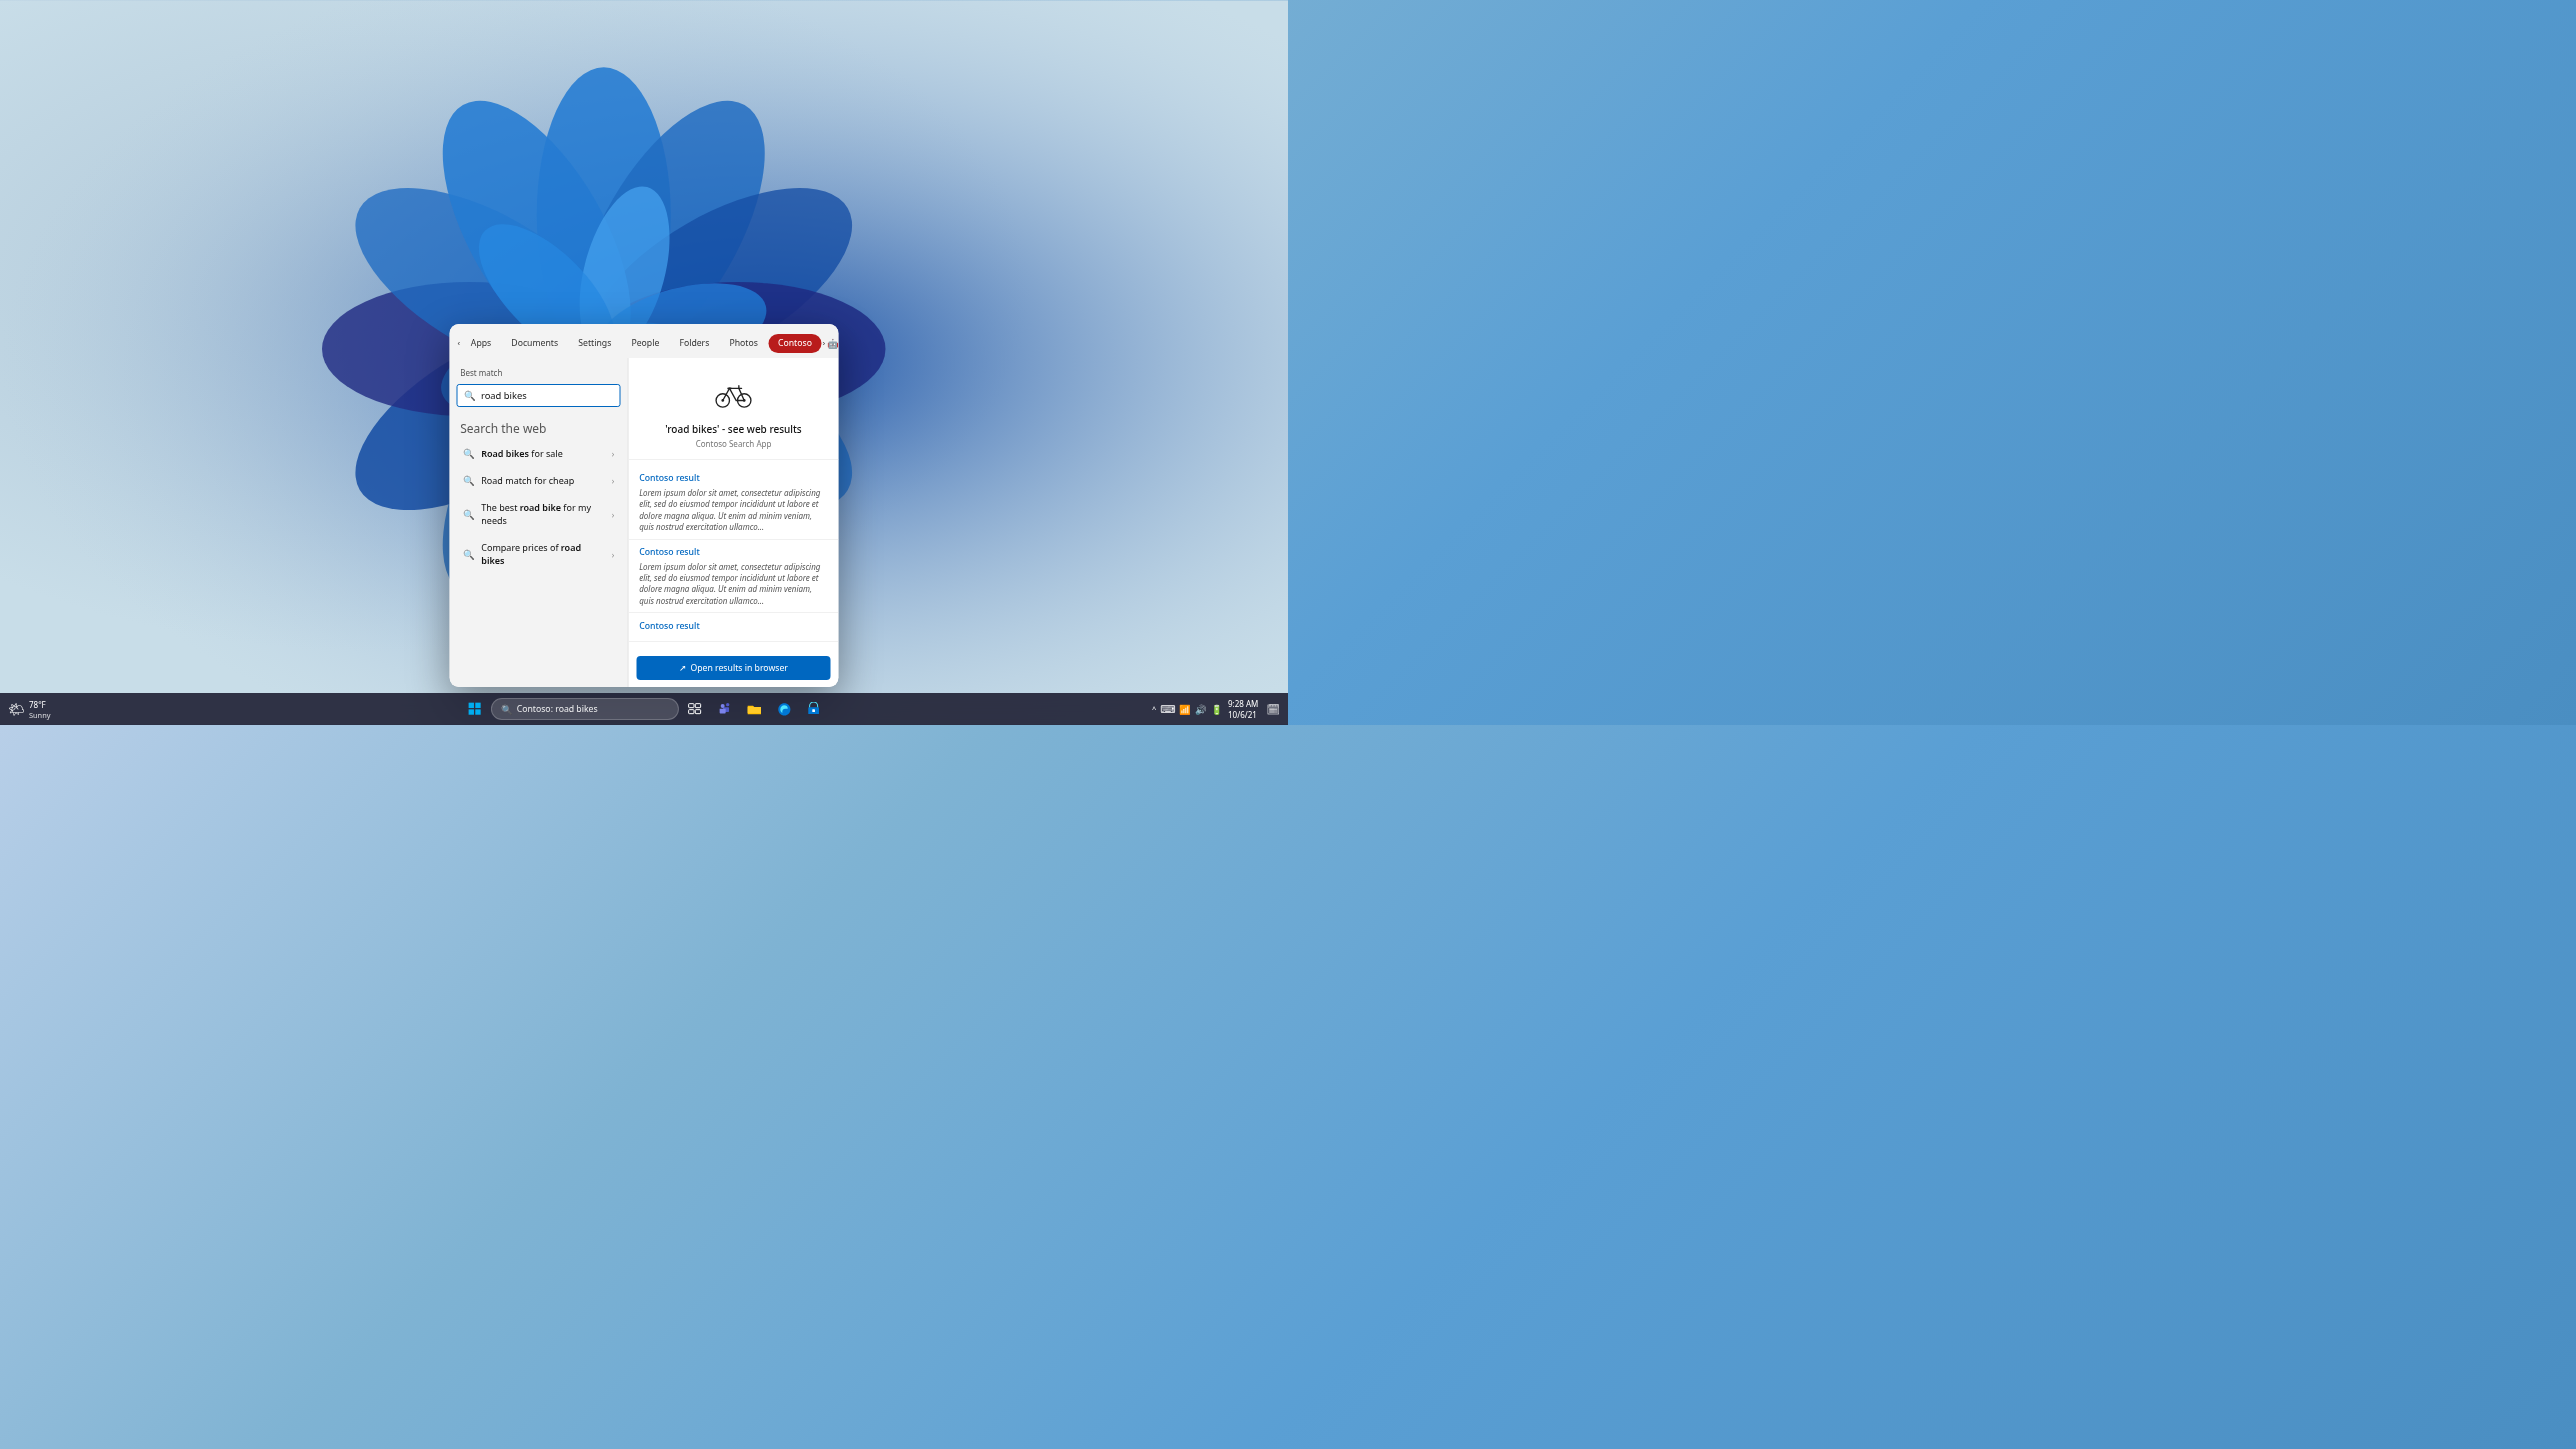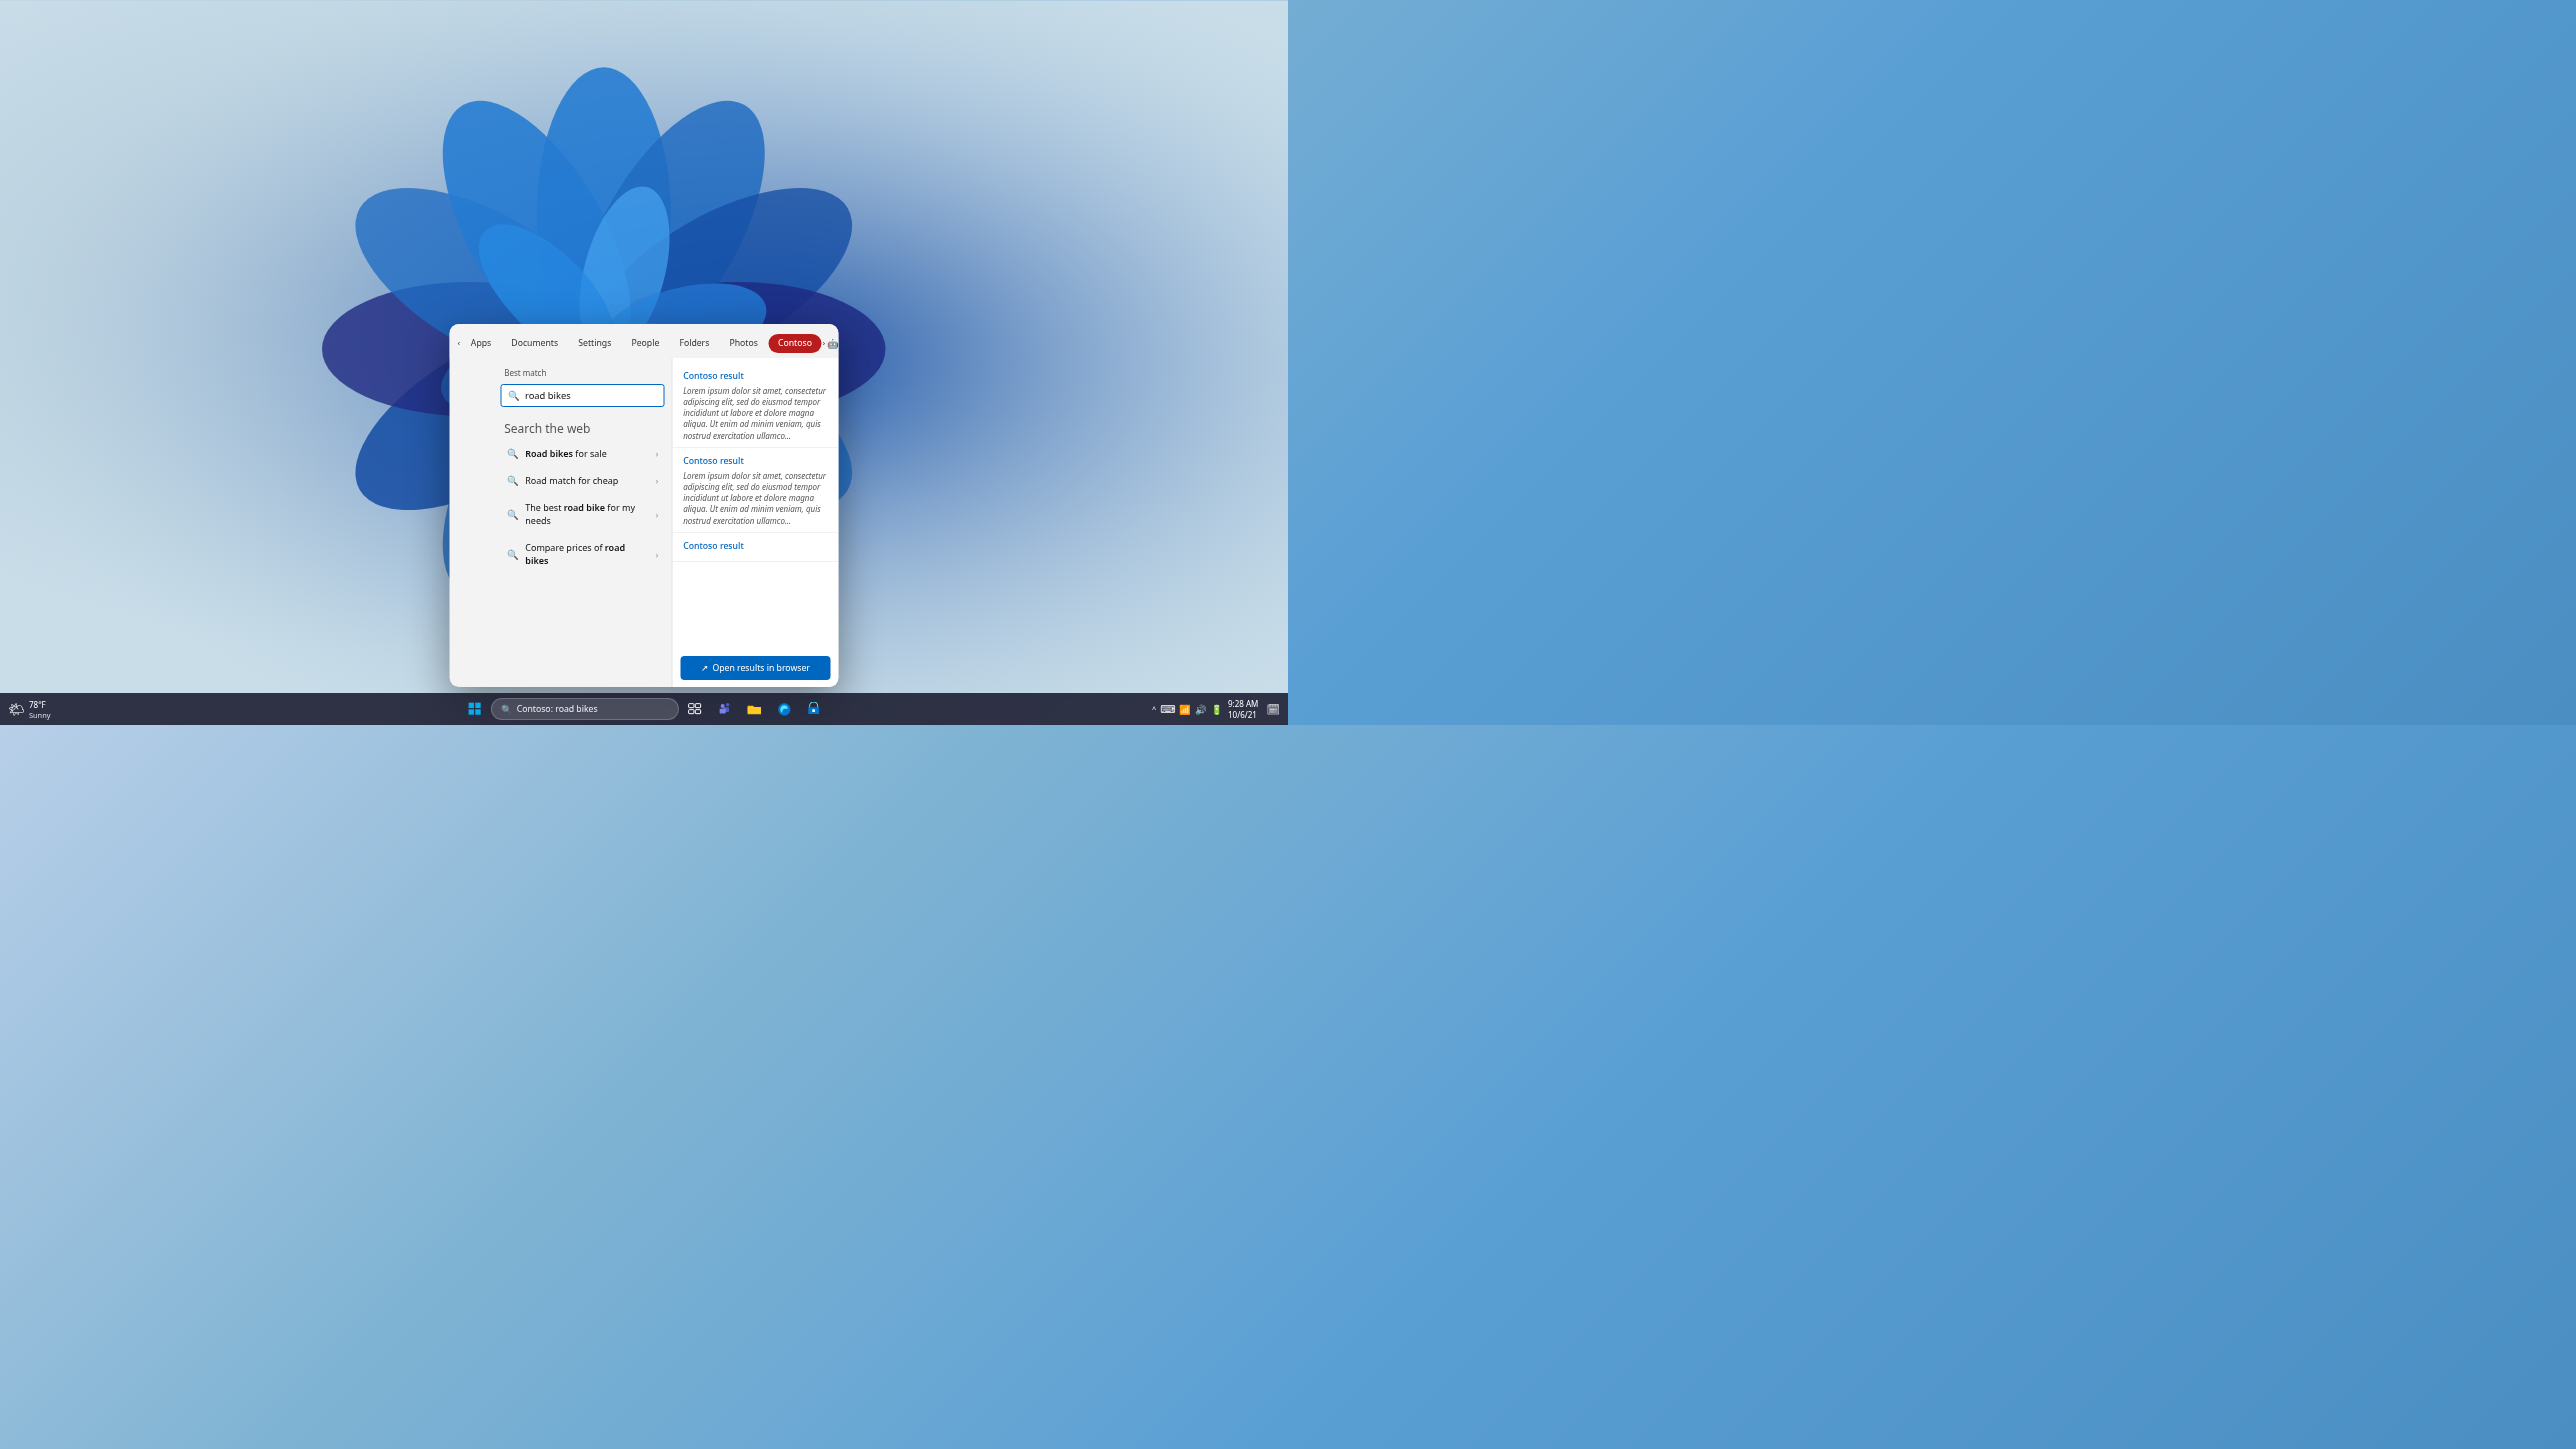--- a/index.html
+++ b/index.html
@@ -202,21 +202,20 @@
       display: flex;
       height: 329px;
     }
 
     
     .left-panel {
       width: 178px;
       background: #f3f3f3;
       padding: 6.7px 0;
       flex-shrink: 0;
-      margin-left: 44px;
     }
 
     .best-match-label {
       padding: 2.7px 10.7px 5.4px;
       font-size: 8px;
       color: #555;
       font-weight: 400;
     }
 
     .search-input-row {
@@ -459,20 +458,37 @@
       </div>
 
       <div class="suggestion-item">
         <span class="suggestion-icon">🔍</span>
         <span class="suggestion-text">Compare prices of <b>road bikes</b></span>
         <span class="suggestion-arrow">›</span>
       </div>
     </div>
 
     <div class="right-panel">
+      <div class="right-header">
+        <span class="bike-icon">
+          <svg width="38" height="29.5" viewBox="0 0 56 44" fill="none" xmlns="http://www.w3.org/2000/svg">
+            <circle cx="12" cy="32" r="10" stroke="#222" stroke-width="2" fill="none"></circle>
+            <circle cx="44" cy="32" r="10" stroke="#222" stroke-width="2" fill="none"></circle>
+            <circle cx="12" cy="32" r="2" fill="#222"></circle>
+            <circle cx="44" cy="32" r="2" fill="#222"></circle>
+            <path d="M12 32 L22 14 L36 14" stroke="#222" stroke-width="2" stroke-linecap="round"></path>
+            <path d="M22 14 L32 32 L44 32" stroke="#222" stroke-width="2" stroke-linecap="round"></path>
+            <path d="M36 14 L44 32" stroke="#222" stroke-width="2" stroke-linecap="round"></path>
+            <path d="M20 14 L24 14" stroke="#222" stroke-width="2.5" stroke-linecap="round"></path>
+            <path d="M36 10 L36 14 L40 14" stroke="#222" stroke-width="2" stroke-linecap="round"></path>
+          </svg>
+        </span>
+        <div class="right-title">'road bikes' - see web results</div>
+        <div class="right-subtitle">Contoso Search App</div>
+      </div>
 
       <div class="results-list">
         <div class="result-item">
           <div class="result-title">Contoso result</div>
           <div class="result-desc">Lorem ipsum dolor sit amet, consectetur adipiscing elit, sed do eiusmod tempor incididunt ut labore et dolore magna aliqua. Ut enim ad minim veniam, quis nostrud exercitation ullamco...</div>
         </div>
         <div class="result-item">
           <div class="result-title">Contoso result</div>
           <div class="result-desc">Lorem ipsum dolor sit amet, consectetur adipiscing elit, sed do eiusmod tempor incididunt ut labore et dolore magna aliqua. Ut enim ad minim veniam, quis nostrud exercitation ullamco...</div>
         </div>

